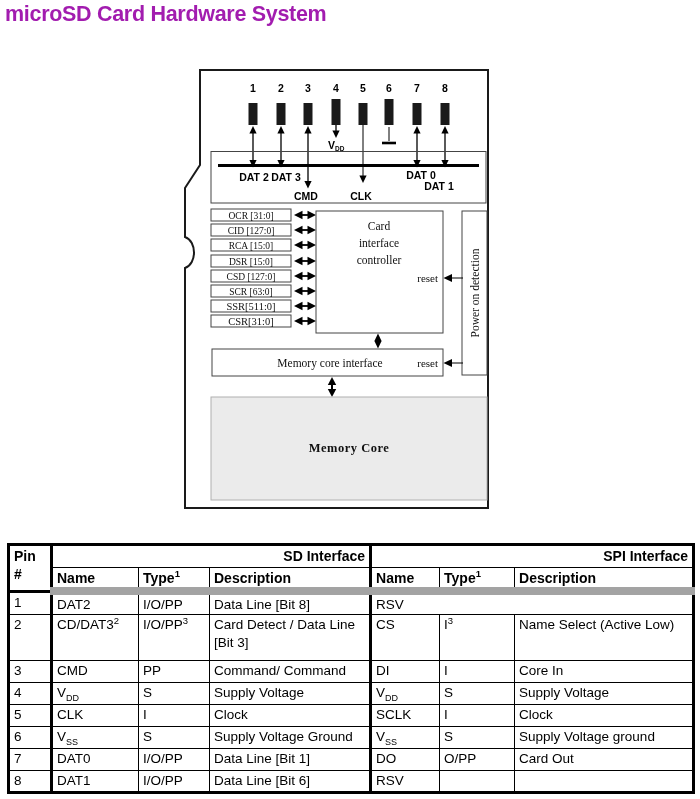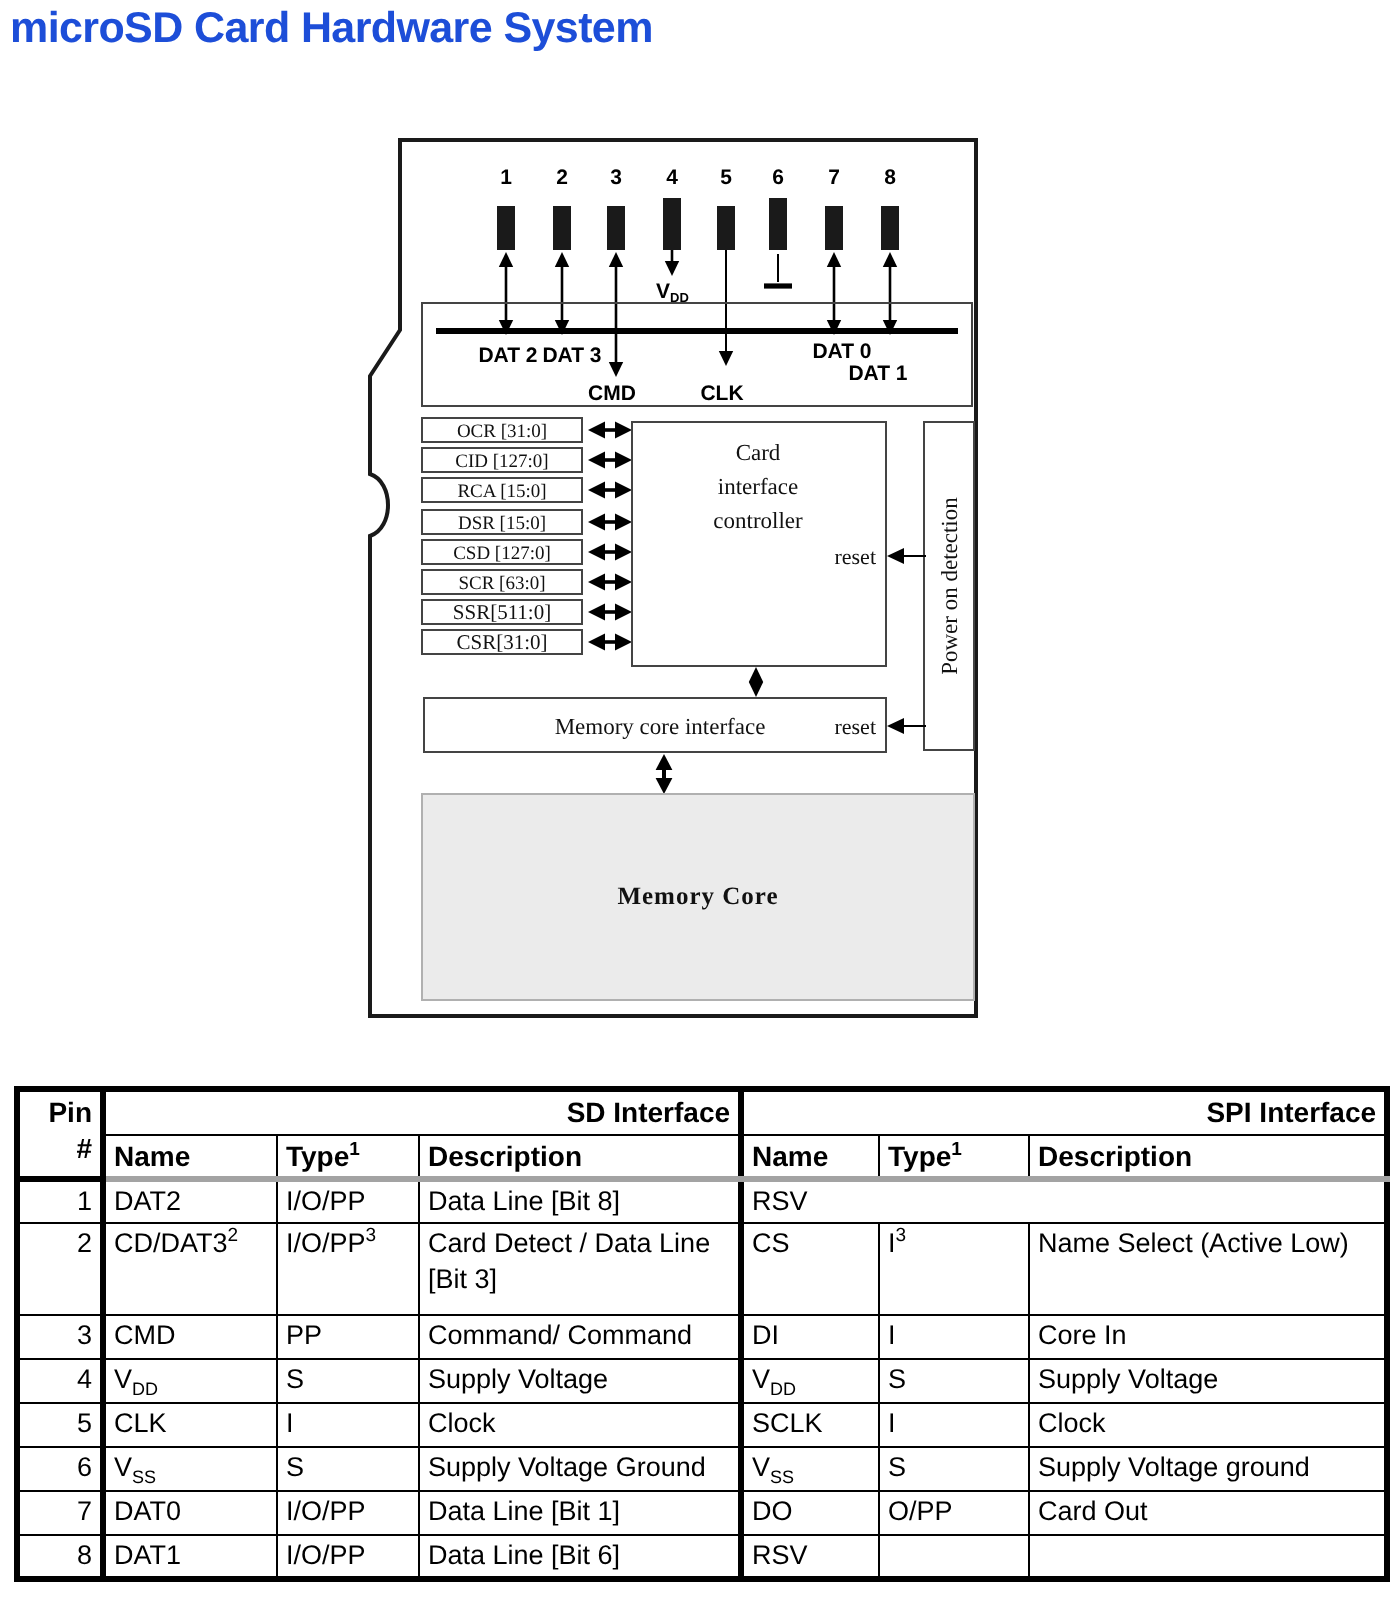--- a/index.html
+++ b/index.html
@@ -1,32 +1,32 @@
 <!DOCTYPE html>
 <html><head>
 <meta charset="utf-8">
 <style>
   html,body{margin:0;padding:0;background:#fff;}
   .page{position:relative;width:700px;height:799px;background:#fff;overflow:hidden;
         font-family:"Liberation Sans",sans-serif;color:#000;}
   h1.title{position:absolute;left:5px;top:2px;margin:0;font-size:21.5px;font-weight:bold;
-           letter-spacing:-0.3px;color:#1d4ed8;font-family:"Liberation Sans",sans-serif;}
+           letter-spacing:-0.3px;color:#a21caf;font-family:"Liberation Sans",sans-serif;}
   svg.diagram{position:absolute;left:0;top:0;}
   svg .serif{font-family:"Liberation Serif","DejaVu Serif",serif;fill:#111;}
   svg .slabel{font-family:"Liberation Sans",sans-serif;font-weight:bold;font-size:10.5px;fill:#000;}
 
   table.pin-table{position:absolute;left:7px;top:543px;width:685px;border-collapse:collapse;
         table-layout:fixed;font-size:13.5px;border:3px solid #000;background:#fff;}
   .pin-table th,.pin-table td{border:1px solid #000;padding:1px 4px 0 4px;vertical-align:top;
         line-height:18px;overflow:hidden;font-weight:normal;text-align:left;}
   .pin-table th{font-weight:bold;font-size:14px;}
   .pin-table .center{text-align:right;}
-  .pin-table .br-thick{border-right:3px solid #000;text-align:right;}
+  .pin-table .br-thick{border-right:3px solid #000;}
   .pin-table .bl-thick{border-left:3px solid #000;}
-  .pin-table tr.sub th{border-bottom:3px solid #a3a3a3;}
+  .pin-table tr.sub th{border-bottom:8px solid #a3a3a3;}
   .pin-table .bb-thick{border-bottom:3px solid #000;}
   .pin-table sup{font-size:9.5px;line-height:0;}
   .pin-table sub{font-size:9px;line-height:0;}
 </style>
 </head>
 <body>
 
 <div class="page">
   <h1 class="title">microSD Card Hardware System</h1>
 

